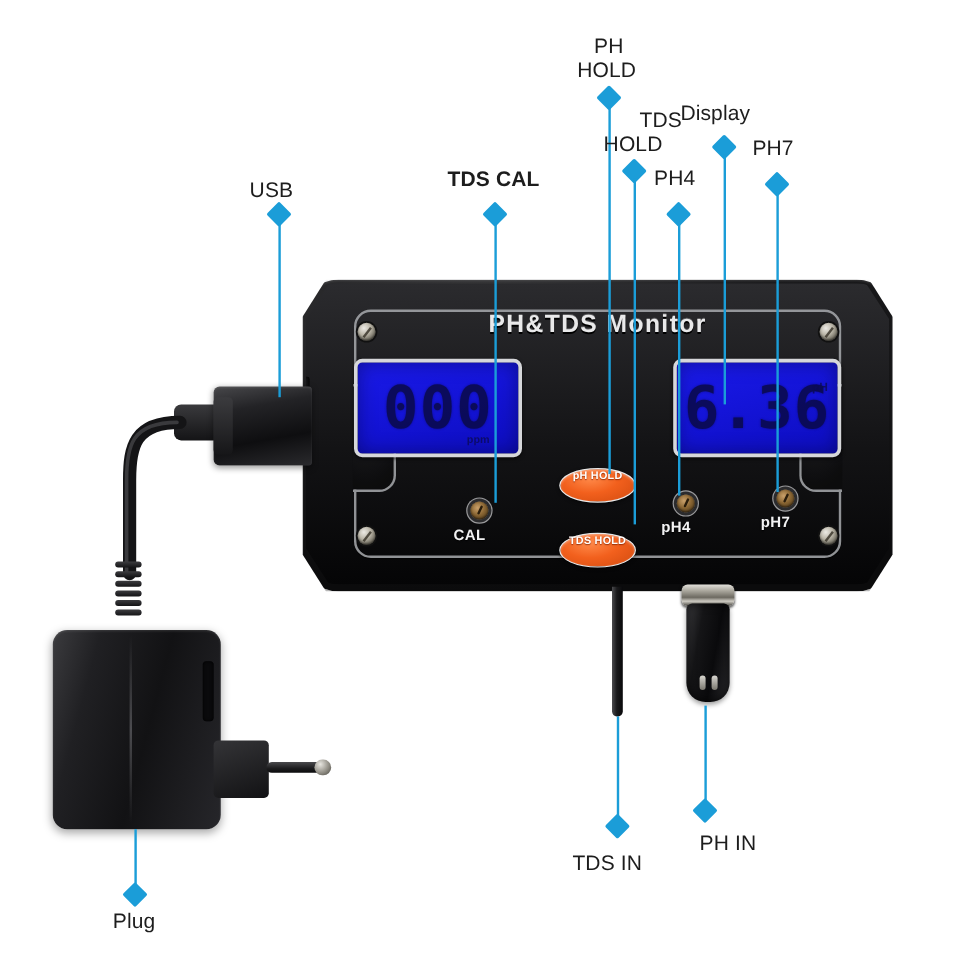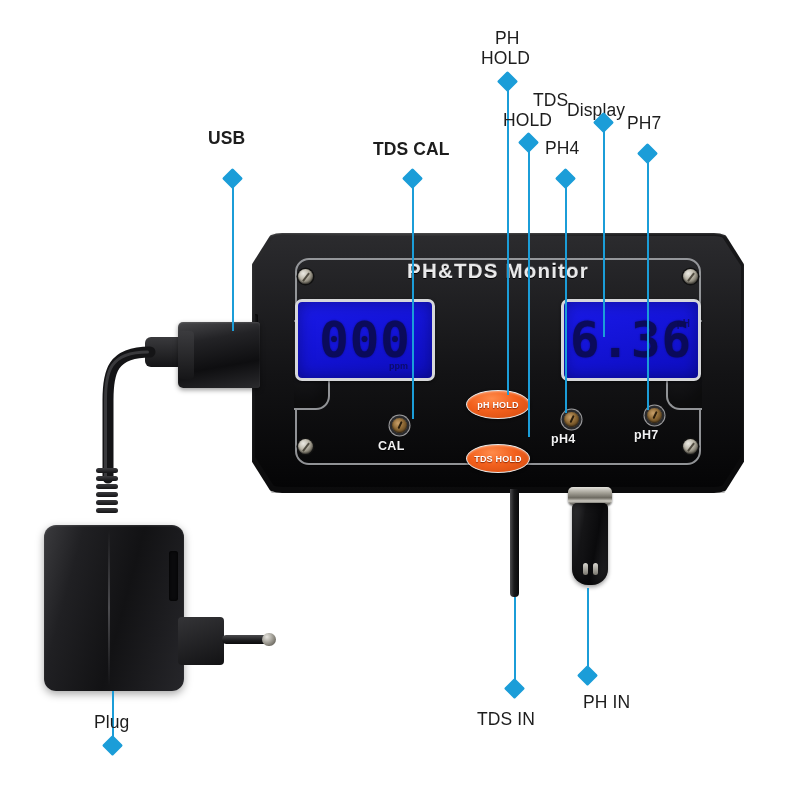--- a/index.html
+++ b/index.html
@@ -77,21 +77,21 @@
     font-size:9px;font-weight:bold;opacity:.8;}
   .lcd-unit-top{position:absolute;right:8px;top:16px;color:#0b0b55;
     font-size:10px;font-weight:bold;opacity:.8;}
 
   
   .hold-btn{position:absolute;left:50%;transform:translateX(-50%);
     width:62px;height:27px;border-radius:50%;
     background:radial-gradient(ellipse at 40% 28%, #ff8a4a 0%, #f2601d 45%, #d14a0f 100%);
     border:1.5px solid #e8e8e8;
     box-shadow:0 1px 3px rgba(0,0,0,.6), inset 0 1px 2px rgba(255,255,255,.35);
-    display:flex;align-items:center;justify-content:center;}
+    display:flex;align-items:flex-start;justify-content:center;}
   .hold-btn span{color:#ffffff;font-size:9px;font-weight:bold;letter-spacing:.2px;
     text-shadow:0 1px 1px rgba(120,30,0,.8);}
   .bt-ph{top:154px;} .bt-tds{top:208px;}
 
   
   .pot{position:absolute;width:15px;height:15px;border-radius:50%;
     background:radial-gradient(circle at 40% 35%, #c9a06a 0%, #8a6633 45%, #4a3518 100%);
     box-shadow:0 0 0 2.5px #2b2b2d, 0 0 0 3.5px #9a9a9c, inset 0 -1px 2px rgba(0,0,0,.6);}
   .pot::after{content:"";position:absolute;left:50%;top:22%;width:2px;height:56%;
     background:#2a1d0b;transform:translateX(-50%) rotate(25deg);border-radius:1px;}
@@ -235,21 +235,21 @@
   </div>
 
   <div class="adapter">
     <div class="adapter-slot"></div>
   </div>
   <div class="prong-base"></div>
   <div class="prong p1"></div>
   <div class="prong-tip"></div>
 
   <div class="callout">
-    <div class="cl-label" style="left:208px;top:128px;font-weight:bold;">USB</div>
+    <div class="cl-label" style="left:208px;top:148px;">USB</div>
     <div class="cl-diamond" style="left:225px;top:171px;"></div>
     <div class="cl-line" style="left:231.5px;top:185px;height:146px;"></div>
   </div>
 
   <div class="callout">
     <div class="cl-label" style="left:373px;top:139px;font-weight:bold;">TDS CAL</div>
     <div class="cl-diamond" style="left:405px;top:171px;"></div>
     <div class="cl-line" style="left:411.5px;top:185px;height:234px;"></div>
   </div>
 
@@ -267,21 +267,21 @@
     <div class="cl-line" style="left:527.5px;top:149px;height:288px;"></div>
   </div>
 
   <div class="callout">
     <div class="cl-label" style="left:545px;top:138px;">PH4</div>
     <div class="cl-diamond" style="left:558px;top:171px;"></div>
     <div class="cl-line" style="left:564.5px;top:185px;height:228px;"></div>
   </div>
 
   <div class="callout">
-    <div class="cl-label" style="left:567px;top:100px;">Display</div>
+    <div class="cl-label" style="left:567px;top:84px;">Display</div>
     <div class="cl-diamond" style="left:596px;top:115px;"></div>
     <div class="cl-line" style="left:602.5px;top:129px;height:208px;"></div>
   </div>
 
   <div class="callout">
     <div class="cl-label" style="left:627px;top:113px;">PH7</div>
     <div class="cl-diamond" style="left:640px;top:146px;"></div>
     <div class="cl-line" style="left:646.5px;top:160px;height:250px;"></div>
   </div>
 
@@ -293,16 +293,16 @@
 
   <div class="callout">
     <div class="cl-line" style="left:586.5px;top:588px;height:80px;"></div>
     <div class="cl-diamond" style="left:580px;top:668px;"></div>
     <div class="cl-label" style="left:583px;top:692px;">PH IN</div>
   </div>
 
   <div class="callout">
     <div class="cl-line" style="left:111.5px;top:691px;height:47px;"></div>
     <div class="cl-diamond" style="left:105px;top:738px;"></div>
-    <div class="cl-label" style="left:94px;top:712px;">Plug</div>
+    <div class="cl-label" style="left:94px;top:757px;">Plug</div>
   </div>
 
 </div>
 
 </body></html>

